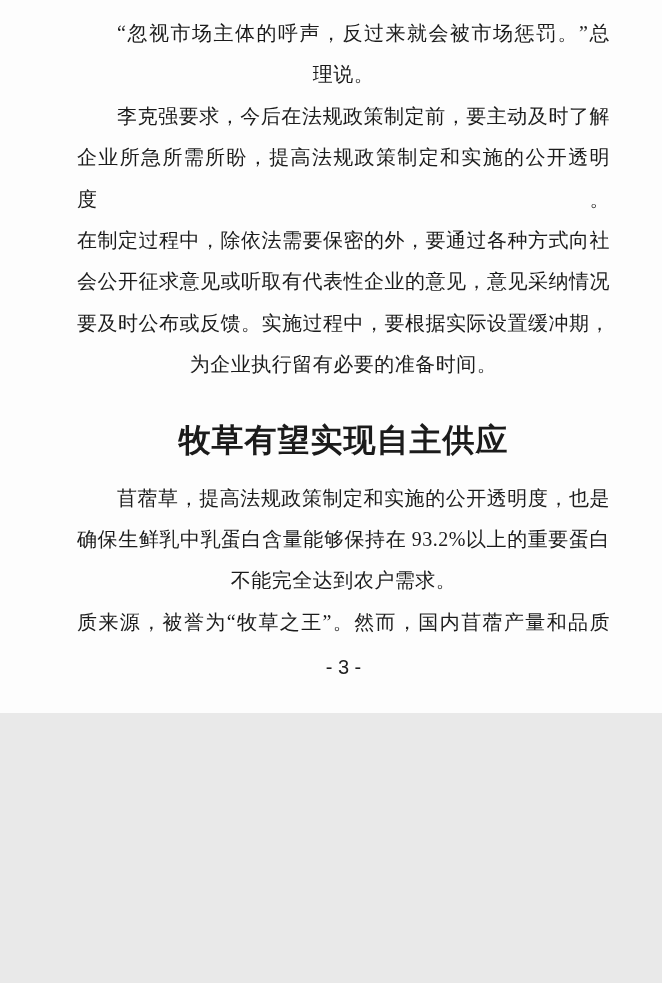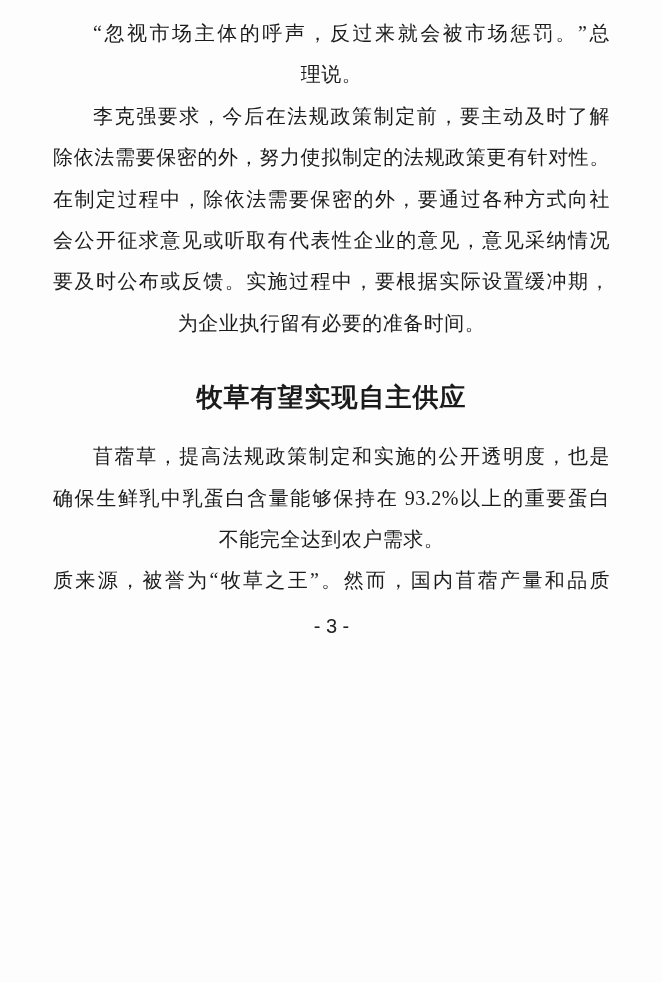--- a/index.html
+++ b/index.html
@@ -3,26 +3,26 @@
 <meta charset="utf-8">
 <style>
   html, body {
     margin: 0;
     padding: 0;
     background: #e9e9e9;
   }
   .page {
     position: relative;
     width: 662px;
-    height: 983px;
+    height: 713px;
     margin: 0 auto;
     background: #fdfdfd;
     color: #1b1b1b;
     box-sizing: border-box;
-    padding: 13px 52px 0 53px;
+    padding: 13px 52px 0 77px;
     font-family: "Liberation Serif", "DejaVu Serif", serif;
     overflow: hidden;
   }
   .para { margin: 0; }
   .ln {
     font-size: 20px;
     line-height: 41.4px;
     white-space: nowrap;
     text-align: center;
     letter-spacing: 0.5px;
@@ -30,21 +30,21 @@
   
   .fl {
     white-space: normal;
     text-align: justify;
     text-align-last: justify;
     text-justify: inter-character;
   }
   
   .fi { text-indent: 2em; }
   .article-title {
-    font-size: 26px;
+    font-size: 32px;
     font-weight: bold;
     text-align: center;
     line-height: 48px;
     margin: 30px 0 14px 0;
     letter-spacing: 1px;
   }
   .page-footer {
     margin-top: 12px;
     text-align: center;
     font-size: 20px;
@@ -58,21 +58,21 @@
 
 <div class="page">
 
   <section>
     <p class="para">
       <span class="ln fl fi" style="display:block">“忽视市场主体的呼声，反过来就会被市场惩罚。”总</span>
       <span class="ln" style="display:block">理说。</span>
     </p>
     <p class="para">
       <span class="ln fl fi" style="display:block">李克强要求，今后在法规政策制定前，要主动及时了解</span>
-      <span class="ln fl" style="display:block">除依法需要保密的外，努力使拟制定的法规政策更有针对性。</span>
+      <span class="ln fl" style="display:block">企业所急所需所盼，提高法规政策制定和实施的公开透明度。</span>
       <span class="ln fl" style="display:block">在制定过程中，除依法需要保密的外，要通过各种方式向社</span>
       <span class="ln fl" style="display:block">会公开征求意见或听取有代表性企业的意见，意见采纳情况</span>
       <span class="ln fl" style="display:block">要及时公布或反馈。实施过程中，要根据实际设置缓冲期，</span>
       <span class="ln" style="display:block">为企业执行留有必要的准备时间。</span>
     </p>
   </section>
 
   <h1 class="article-title">牧草有望实现自主供应</h1>
 
   <section>

